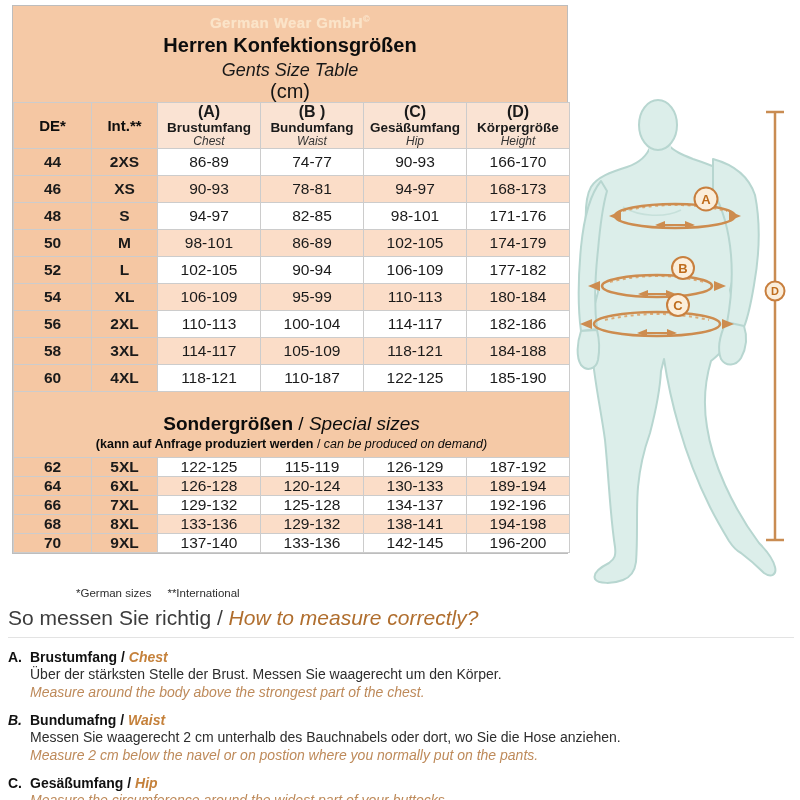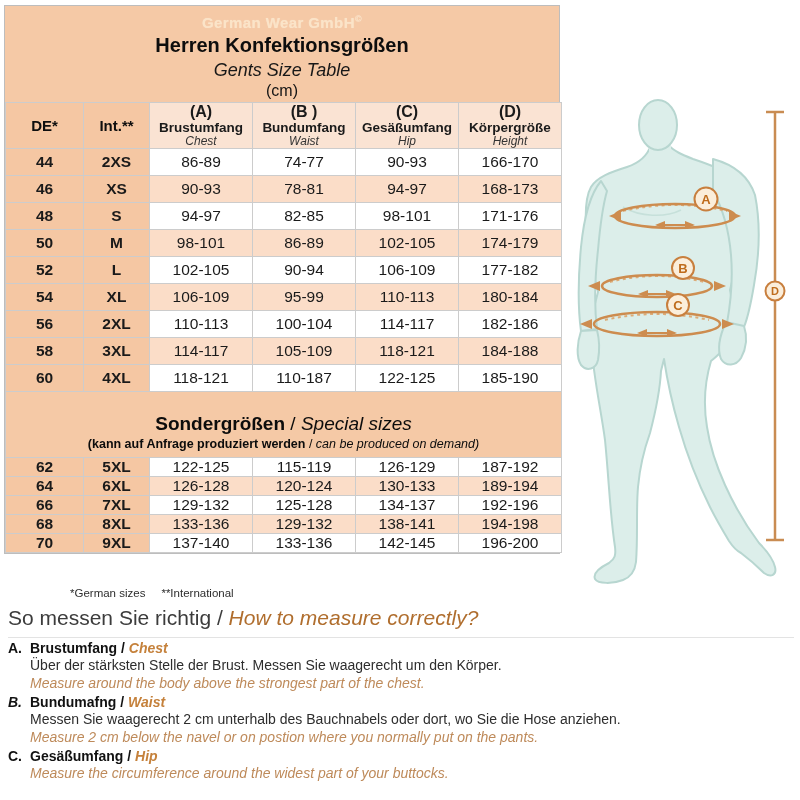--- a/index.html
+++ b/index.html
@@ -6,27 +6,27 @@
     --peach:#f5c9a6; --peach-dark:#f5c7a3; --peach-light:#fae3d3; --peach-row:#fbddc8;
     --accent:#c9853f; --tan:#be8a5a; --ink:#1a1a1a;
     --body-fill:#dceeea; --body-stroke:#b7d6d0;
   }
   *{box-sizing:border-box;}
   html,body{margin:0;padding:0;}
   body{width:800px;height:800px;background:#ffffff;font-family:"Liberation Sans",sans-serif;color:var(--ink);position:relative;overflow:hidden;}
   .page{position:absolute;inset:0;}
 
   
-  .table-wrap{position:absolute;left:4px;top:5px;width:556px;border:1px solid #bdbdbd;background:#fff;}
+  .table-wrap{position:absolute;left:12px;top:5px;width:556px;border:1px solid #bdbdbd;background:#fff;}
   .title-block{background:var(--peach);text-align:center;padding:4px 0 2px 0;}
   .brand{font-size:15px;font-weight:bold;color:#fbe4c8;letter-spacing:.4px;text-shadow:0 0 1px rgba(255,255,255,.35);line-height:19px;}
   .brand sup{font-size:9px;}
   .title-de{font-size:20px;font-weight:bold;color:#0d0d0d;line-height:26px;}
   .title-en{font-size:18px;font-style:italic;color:#181818;line-height:24px;}
-  .unit{font-size:16px;color:#141414;line-height:18px;}
+  .unit{font-size:20px;color:#141414;line-height:18px;}
 
   table{width:100%;border-collapse:collapse;table-layout:fixed;}
   col.c-de{width:78px;} col.c-int{width:66px;} col.c-m{width:103px;}
   th,td{border:1px solid #cccccc;text-align:center;vertical-align:middle;padding:0;}
   thead tr{height:41px;margin-top:37px;}
   th{font-weight:bold;}
   .size-h{background:var(--peach-dark);font-size:15px;color:#0e0e0e;}
   .meas-h{background:var(--peach-light);}
   .h-letter{font-size:16px;font-weight:bold;line-height:17px;}
   .h-de{font-size:13.5px;font-weight:bold;line-height:15px;}
@@ -38,33 +38,33 @@
   tbody.main-rows tr:nth-child(even) td.val-cell,
   tbody.special-rows tr:nth-child(even) td.val-cell{background:var(--peach-row);}
   td.band{background:var(--peach);height:66px;vertical-align:bottom;padding-bottom:5px;text-align:center;}
   .band-title{font-size:19px;line-height:24px;color:#0c0c0c;}
   .band-title b{font-weight:bold;}
   .band-title i{font-style:italic;font-weight:normal;}
   .band-sub{font-size:12.5px;line-height:16px;color:#0c0c0c;}
   .band-sub b{font-weight:bold;}
   .band-sub i{font-style:italic;font-weight:normal;}
 
-  .footnote{position:absolute;left:70px;top:587px;font-size:11.5px;color:#2e2e2e;}
+  .footnote{position:absolute;left:76px;top:587px;font-size:11.5px;color:#2e2e2e;}
   .footnote .fn-int{margin-left:16px;}
 
   
   .figure{position:absolute;left:565px;top:95px;width:235px;height:510px;}
 
   
   .guide{position:absolute;left:8px;top:605px;width:786px;}
   .g-head{font-size:21px;line-height:26px;padding-bottom:6px;border-bottom:1px solid #e3e3e3;}
   .gh-de{color:#3c3c3c;}
   .gh-sep{color:#3c3c3c;}
   .gh-en{font-style:italic;color:#b06e2e;}
-  .g-sec{margin-top:2px;}
+  .g-sec{margin-top:11px;}
   .g-label{font-size:14px;font-weight:bold;color:#111;line-height:17px;}
   .g-letter{display:inline-block;width:22px;}
   .g-letter.it{font-style:italic;}
   .g-sl{font-weight:bold;}
   .g-en{font-style:italic;color:#c5813b;}
   .g-text-de{font-size:14px;color:#2d2d2d;line-height:17.5px;padding-left:22px;}
   .g-text-en{font-size:14px;font-style:italic;color:var(--tan);line-height:17.5px;padding-left:22px;}
 </style>
 </head>
 <body>

